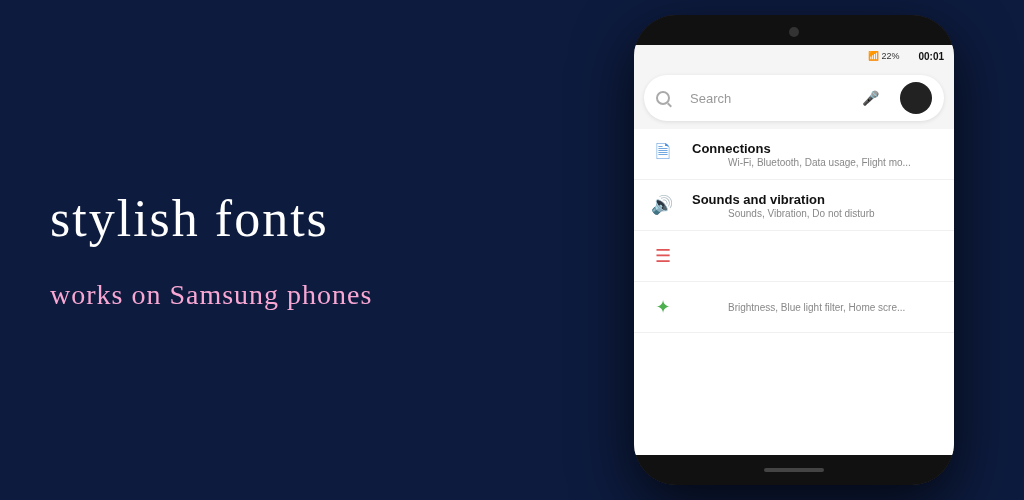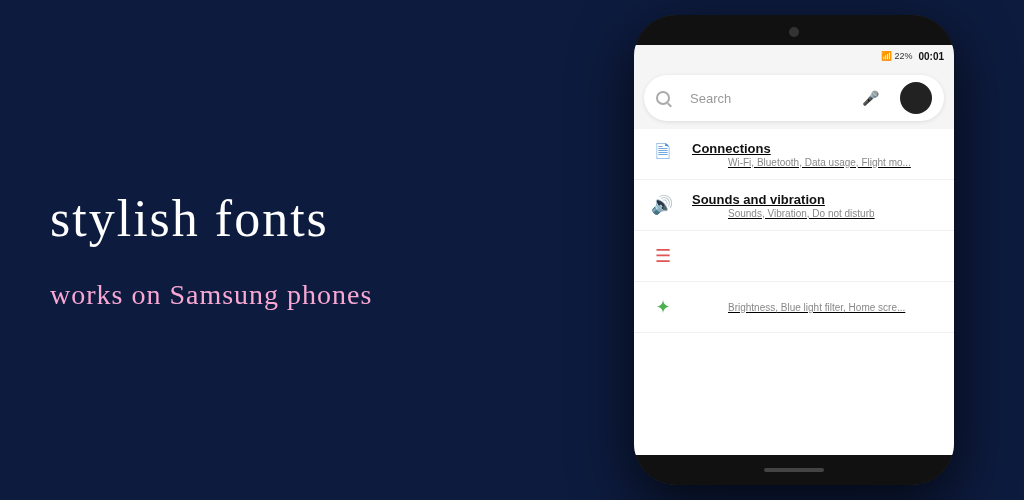--- a/index.html
+++ b/index.html
@@ -109,21 +109,21 @@
       align-items: center;
       gap: 2px;
       font-size: 9px;
       color: #333;
     }
 
     .status-time {
       font-size: 10px;
       font-weight: bold;
       color: #111;
-      margin-left: 4px;
+      margin-left: 17px;
     }
 
     
     .search-bar {
       margin: 8px 10px;
       background: #ffffff;
       border-radius: 25px;
       display: flex;
       align-items: center;
       padding: 7px 12px;
@@ -191,21 +191,20 @@
       display: flex;
       align-items: center;
       justify-content: center;
       font-size: 18px;
       flex-shrink: 0;
     }
 
     .settings-text {
       display: flex;
       flex-direction: column;
-      text-decoration: underline;
     }
 
     .settings-title {
       font-size: 13px;
       font-weight: 600;
       color: #111;
     }
 
     .settings-subtitle {
       font-size: 10px;

